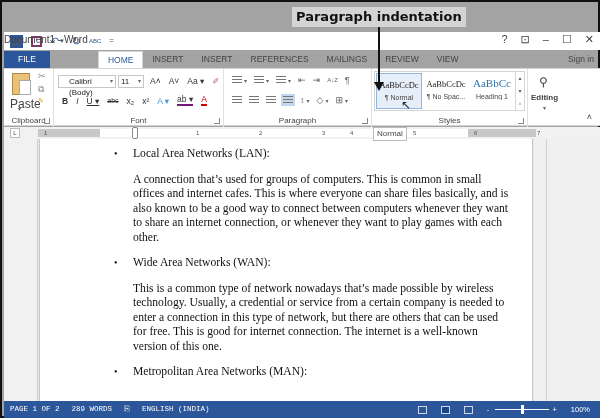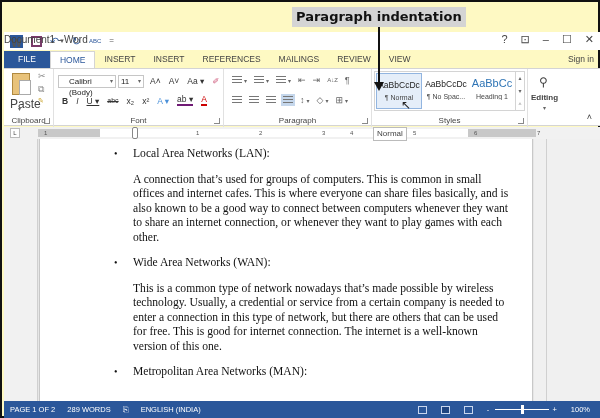--- a/index.html
+++ b/index.html
@@ -1,39 +1,39 @@
 <!DOCTYPE html>
 <html><head>
 <meta charset="utf-8">
 <style>
   * { box-sizing: border-box; margin: 0; padding: 0; }
   html, body { width: 600px; height: 418px; overflow: hidden; background: #fff; }
   body { font-family: "Liberation Sans", sans-serif; position: relative; }
 
-  .frame { position: absolute; left: 0; top: 0; width: 600px; height: 418px; border: 2px solid #111; background: #fef9c3; }
+  .frame { position: absolute; left: 0; top: 0; width: 600px; height: 418px; border: 2px solid #111; background: #a3a3a3; }
 
   
   .annot-label { position: absolute; left: 290px; top: 5px; height: 20px; padding: 0 4px; background: #d4d4d4; font-family: "DejaVu Sans", sans-serif; font-weight: bold; font-size: 13px; line-height: 20px; color: #111; }
   .annot-line { position: absolute; left: 376px; top: 25px; width: 2px; height: 57px; background: #111; z-index: 20; }
   .annot-arrow { position: absolute; left: 372px; top: 80px; width: 0; height: 0; border-left: 5px solid transparent; border-right: 5px solid transparent; border-top: 9px solid #111; z-index: 20; }
 
   
   .titlebar { position: absolute; left: 2px; top: 30px; width: 596px; height: 18px; background: #fff; }
   .qat { position: absolute; left: 6px; top: 1px; display: flex; gap: 8px; align-items: center; height: 16px; }
   .qat span { font-size: 11px; color: #555; line-height: 16px; }
   .word-logo { width: 13px; height: 13px; background: #2b579a; color: #fff; font-size: 8px; font-weight: bold; text-align: center; line-height: 13px; }
   .save-ic { width: 11px; height: 11px; border: 2px solid #7a3a6a; }
   .doc-title { position: absolute; left: 0; right: 0; top: 2px; font-size: 10px; color: #444; }
   .winctl { position: absolute; right: 6px; top: 1px; display: flex; gap: 13px; font-size: 11px; color: #444; }
 
   
   .tabs { position: absolute; left: 2px; top: 49px; width: 596px; height: 17px; display: flex; align-items: stretch; font-size: 8.5px; color: #444; }
   .tab { padding: 0 9px; line-height: 17px; white-space: nowrap; }
   .tab.file { background: #2b579a; color: #fff; padding: 0 14px; margin-left: 0; }
-  .tab.active { background: #fff; color: #2b579a; border: 1px solid #d4d4d4; border-bottom: none; line-height: 16px; }
+  .tab.active { background: #fff; color: #2b579a; border: 1px solid #d4d4d4; border-bottom: none; line-height: 16px; margin-left: 48px; }
   .signin { position: absolute; right: 6px; top: 0; font-size: 8.5px; line-height: 17px; color: #444; }
 
   
   .ribbon { position: absolute; left: 2px; top: 66px; width: 596px; height: 58px; background: #fff; border-top: 1px solid #d4d4d4; border-bottom: 1px solid #d4d4d4; }
   .group { position: absolute; top: 0; height: 58px; border-right: 1px solid #e1e1e1; }
   .group-label { position: absolute; bottom: 2px; left: 0; right: 0; text-align: center; font-size: 8px; color: #444; }
   .launcher { position: absolute; right: 3px; bottom: 3px; width: 6px; height: 6px; border-right: 1px solid #888; border-bottom: 1px solid #888; }
 
   .g-clip { left: 0; width: 50px; }
   .paste-ic { position: absolute; left: 8px; top: 4px; width: 18px; height: 22px; background: #e8c27a; border: 1px solid #b08940; }
@@ -58,21 +58,21 @@
   .prow1 { left: 8px; top: 6px; }
   .prow2 { left: 8px; top: 26px; }
   .lines { display: inline-block; width: 10px; height: 8px; background: repeating-linear-gradient(#777 0 1px, transparent 1px 3px); }
   .lines.sel { background-color: #c5d7ec; outline: 2px solid #c5d7ec; }
   .dd-s { font-size: 6px; color: #666; margin-left: -5px; }
 
   .g-styles { left: 368px; width: 156px; }
   .styles-box { position: absolute; left: 2px; top: 2px; width: 142px; height: 40px; border: 1px solid #d4d4d4; }
   .style-item { position: absolute; top: 1px; width: 46px; height: 36px; text-align: center; }
   .style-item.sel { border: 1px solid #92b5e0; background: #e5eef9; }
-  .style-prev { font-family: Liberation Sans, sans-serif; font-size: 8.5px; color: #222; margin-top: 6px; white-space: nowrap; overflow: hidden; }
+  .style-prev { font-family: Liberation Serif, serif; font-size: 8.5px; color: #222; margin-top: 6px; white-space: nowrap; overflow: hidden; }
   .style-prev.h1 { font-size: 11px; color: #2e74b5; margin-top: 4px; }
   .style-name { font-size: 7px; color: #444; margin-top: 4px; white-space: nowrap; overflow: hidden; }
   .gallery-scroll { position: absolute; right: -10px; top: -1px; width: 10px; height: 40px; border: 1px solid #d4d4d4; font-size: 6px; color: #666; text-align: center; line-height: 13px; }
   .cursor-ic { position: absolute; left: 26px; top: 26px; font-size: 12px; color: #222; z-index: 5; }
 
   .g-edit { left: 524px; width: 36px; border-right: none; }
   .edit-ic { position: absolute; left: 11px; top: 6px; font-size: 12px; color: #444; }
   .edit-lbl { position: absolute; left: 3px; top: 24px; font-size: 8px; color: #444; font-weight: bold; }
   .edit-dd { position: absolute; left: 15px; top: 35px; font-size: 6px; color: #666; }
   .collapse-ribbon { position: absolute; right: 8px; bottom: 3px; font-size: 9px; color: #444; }
@@ -94,21 +94,21 @@
   .vscroll { position: absolute; right: 0; top: 0; width: 66px; height: 262px; background: #f0f0f0; }
   .vscroll-track { position: absolute; left: 12px; top: 0; width: 1px; height: 262px; background: #d0d0d0; }
 
   .content { position: absolute; left: 74px; top: 8px; width: 398px; font-family: "Liberation Serif", serif; font-size: 11.6px; color: #111; line-height: 14.5px; }
   .bullet { position: relative; padding-left: 19px; margin-bottom: 11px; }
   .bullet::before { content: "•"; position: absolute; left: 0; top: 0; font-size: 10px; }
   .para { padding-left: 19px; margin-bottom: 11px; }
 
   
   .statusbar { position: absolute; left: 2px; top: 399px; width: 596px; height: 17px; background: #2b579a; color: #fff; font-size: 7.5px; line-height: 17px; }
-  .sb-left { position: absolute; left: 6px; top: 0; display: flex; gap: 12px; }
+  .sb-left { position: absolute; left: 6px; top: 0; display: flex; gap: 12px; font-family: Liberation Mono, monospace; }
   .sb-right { position: absolute; right: 10px; top: 0; display: flex; gap: 14px; align-items: center; }
   .view-ic { display: inline-block; width: 9px; height: 8px; border: 1px solid #c8d6ee; vertical-align: middle; }
   .view-ic.active { background: #1e4480; }
   .zoom-slider { position: relative; width: 70px; height: 17px; }
   .zoom-track { position: absolute; left: 8px; right: 8px; top: 8px; height: 1px; background: #fff; }
   .zoom-thumb { position: absolute; left: 34px; top: 4px; width: 3px; height: 9px; background: #fff; }
   .zoom-minus { position: absolute; left: 0; top: 0; }
   .zoom-plus { position: absolute; right: 0; top: 0; }
 </style>
 </head>

